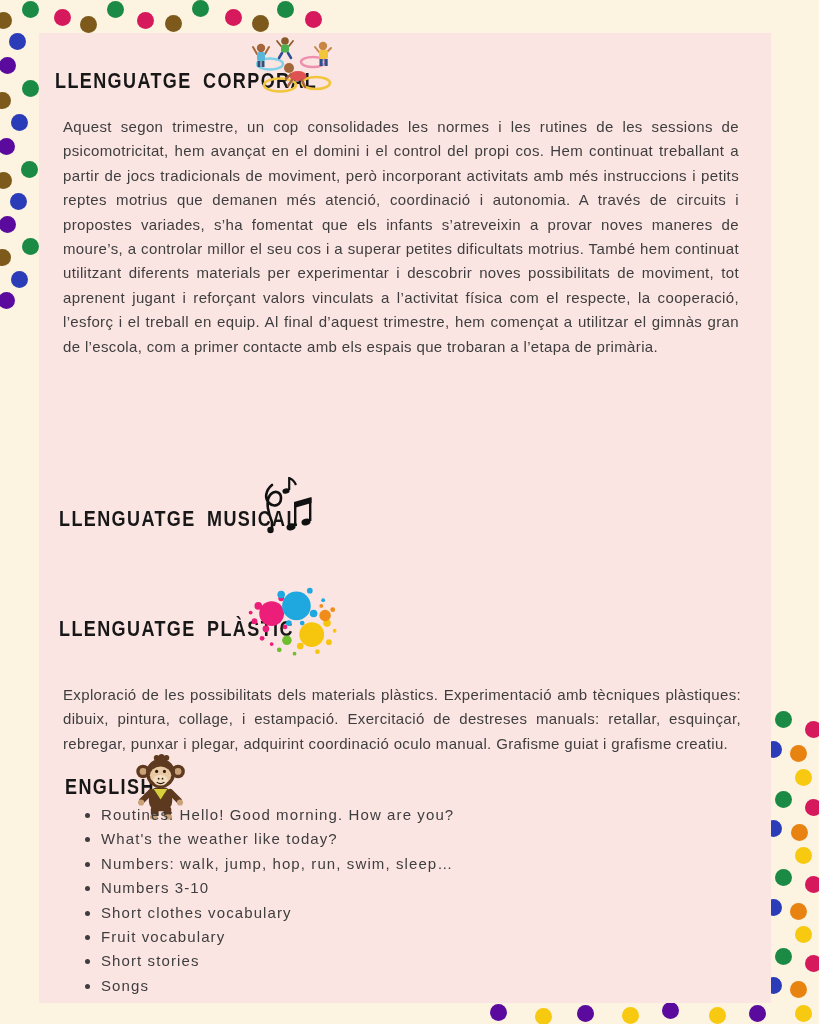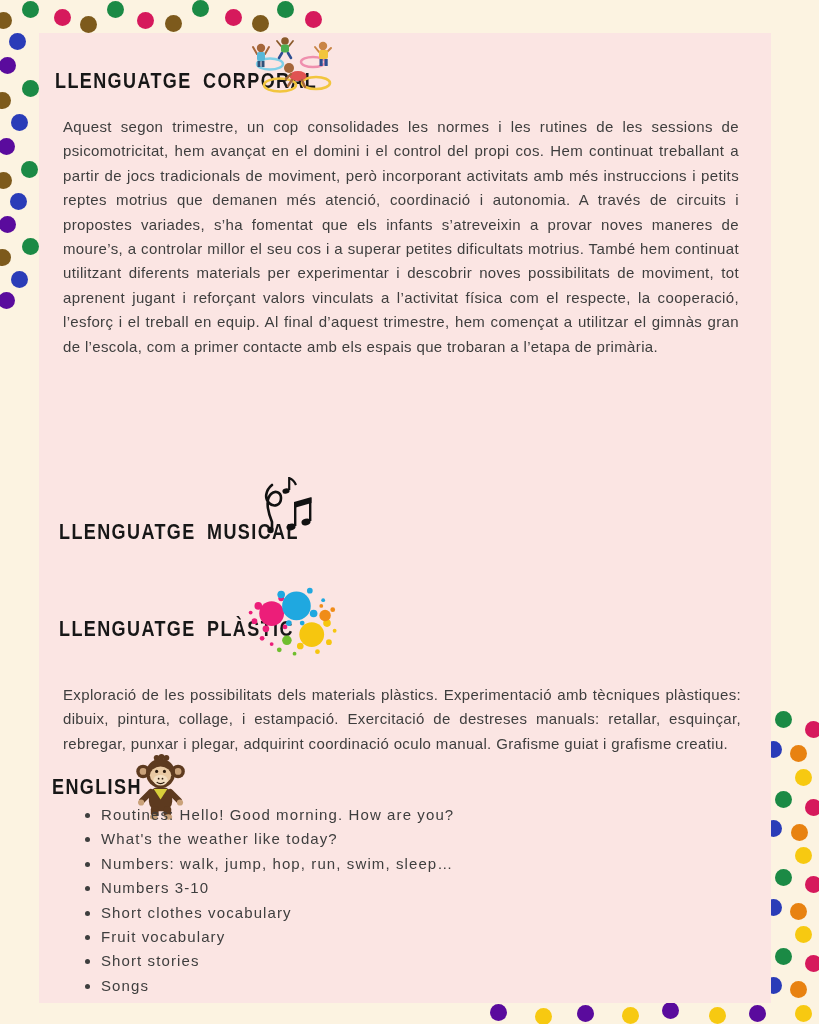--- a/index.html
+++ b/index.html
@@ -127,21 +127,21 @@
 
         <circle cx="39" cy="33" r="5" fill="#a5663a"></circle>
         <ellipse cx="48" cy="41" rx="8.5" ry="5" fill="#e05252"></ellipse>
         <path d="M42 45 L38 51 M52 45 L55 52 M41 39 L36 44" stroke="#a5663a" stroke-width="2.4" stroke-linecap="round"></path>
       </svg>
     </div>
     <div class="para" style="left:24px; top:51px; width:676px;margin-top:31px;">
       <p>Aquest segon trimestre, un cop consolidades les normes i les rutines de les sessions de psicomotricitat, hem avançat en el domini i el control del propi cos. Hem continuat treballant a partir de jocs tradicionals de moviment, però incorporant activitats amb més instruccions i petits reptes motrius que demanen més atenció, coordinació i autonomia. A través de circuits i propostes variades, s’ha fomentat que els infants s’atreveixin a provar noves maneres de moure’s, a controlar millor el seu cos i a superar petites dificultats motrius. També hem continuat utilitzant diferents materials per experimentar i descobrir noves possibilitats de moviment, tot aprenent jugant i reforçant valors vinculats a l’activitat física com el respecte, la cooperació, l’esforç i el treball en equip. Al final d’aquest trimestre, hem començat a utilitzar el gimnàs gran de l’escola, com a primer contacte amb els espais que trobaran a l’etapa de primària.</p>
     </div>
 
-    <h2 class="sec-title" style="left:20px; top:478px;margin-top:13px;">
+    <h2 class="sec-title" style="left:20px; top:478px;">
       <span class="tt">LLENGUATGE MUSICAL</span>
     </h2>
     <div class="icon-box" style="left:209px; top:444px;">
       <svg width="64" height="62" viewBox="0 0 64 62">
 
         <path d="M24 8 C18 13 16 21 21 26 C26 31 33 28 33 21 C33 15 27 13 23 17 C17 23 20 35 24 45 L24 52" fill="none" stroke="#111" stroke-width="2.6" stroke-linecap="round"></path>
         <circle cx="22.5" cy="53" r="3.2" fill="#111"></circle>
 
         <ellipse cx="43" cy="50" rx="4.6" ry="3.3" fill="#111" transform="rotate(-15 43 50)"></ellipse>
         <ellipse cx="58" cy="45" rx="4.6" ry="3.3" fill="#111" transform="rotate(-15 58 45)"></ellipse>
@@ -195,21 +195,21 @@
           <circle cx="46" cy="60" r="5"></circle>
             <circle cx="38" cy="70" r="2.5"></circle>
             <circle cx="54" cy="74" r="2"></circle>
         </g>
       </svg>
     </div>
     <div class="para" style="left:24px; top:620px; width:678px;margin-top:30px;">
       <p>Exploració de les possibilitats dels materials plàstics. Experimentació amb tècniques plàstiques: dibuix, pintura, collage, i estampació. Exercitació de destreses manuals: retallar, esquinçar, rebregar, punxar i plegar, adquirint coordinació oculo manual. Grafisme guiat i grafisme creatiu.</p>
     </div>
 
-    <h2 class="sec-title" style="left:13px; top:746px;text-decoration:underline;">
+    <h2 class="sec-title" style="left:26px; top:746px;text-decoration:underline;">
       <span class="tt">ENGLISH</span>
     </h2>
     <div class="icon-box" style="left:94px; top:719px;">
       <svg width="59" height="68" viewBox="0 0 60 70">
         <circle cx="24" cy="6" r="3" fill="#5d3a1f"></circle>
           <circle cx="29" cy="5" r="3" fill="#5d3a1f"></circle>
           <circle cx="34" cy="6" r="3" fill="#5d3a1f"></circle>
         <circle cx="10" cy="20" r="7" fill="#5d3a1f"></circle>
           <circle cx="10" cy="20" r="3.5" fill="#caa27a"></circle>
         <circle cx="46" cy="20" r="7" fill="#5d3a1f"></circle>

